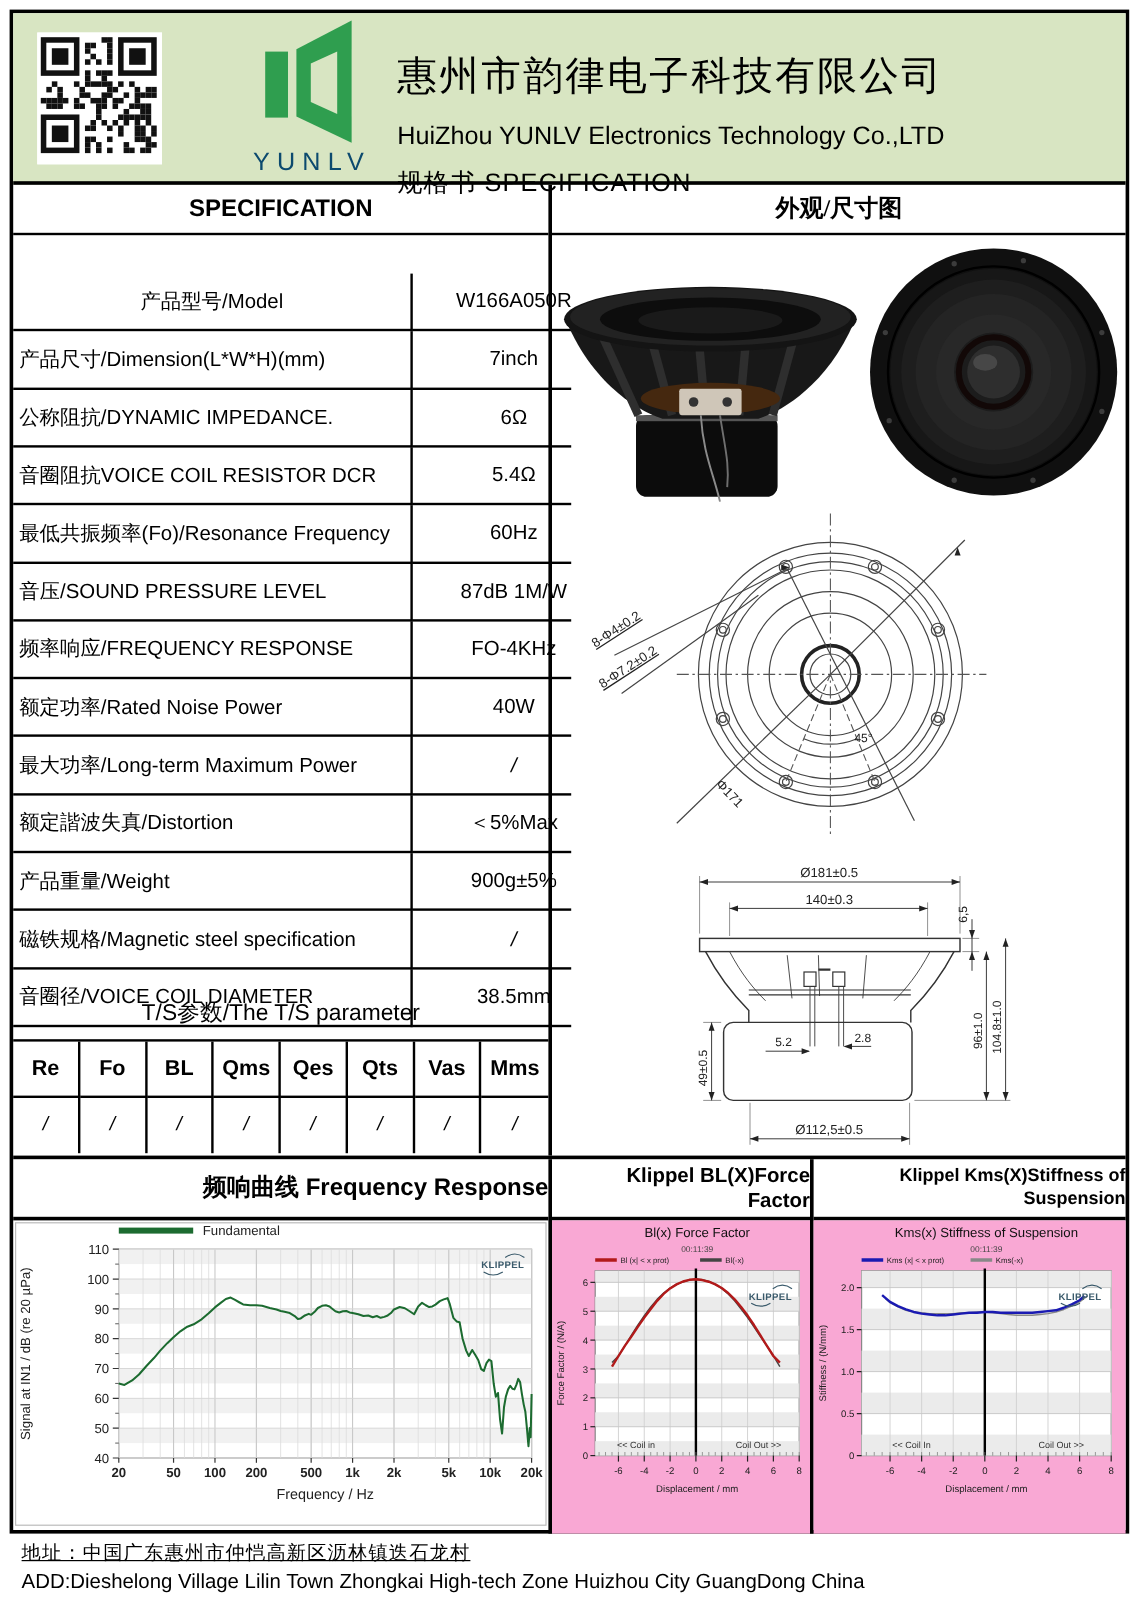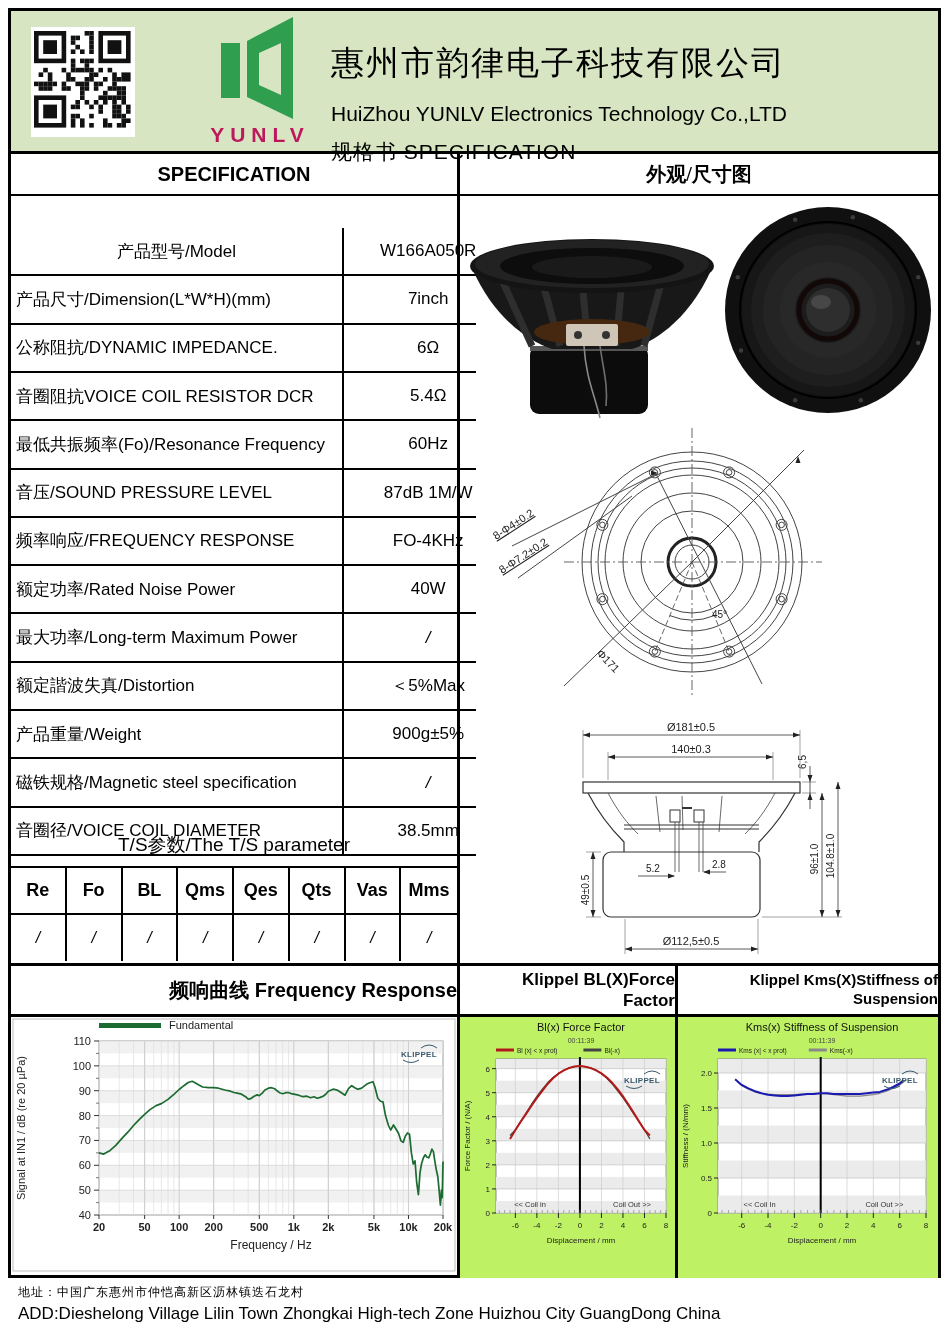--- a/index.html
+++ b/index.html
@@ -3,21 +3,21 @@
 <meta charset="utf-8">
 <style>
   html,body{margin:0;padding:0;background:#fff;}
   .page{position:relative;width:950px;height:1344px;background:#fff;overflow:hidden;
         font-family:"Liberation Sans",sans-serif;color:#000;}
   .doc{position:absolute;left:8px;top:8px;width:927px;height:1264px;border:3px solid #000;}
   
   .hdr{position:absolute;left:0;top:0;width:100%;height:140px;background:#d8e5c2;border-bottom:3px solid #000;}
   .qr{position:absolute;left:20px;top:16px;width:104px;height:110px;background:#fff;}
   .logo{position:absolute;left:186px;top:4px;width:126px;height:134px;text-align:center;}
-  .logo-text{font-weight:bold;font-size:21px;letter-spacing:6px;color:#be185d;margin-top:-2px;}
+  .logo-text{font-weight:normal;font-size:21px;letter-spacing:6px;color:#0c4a6e;margin-top:-2px;}
   .hdr-text{position:absolute;left:320px;top:16px;width:600px;height:140px;}
   .company-cn{font-family:"Liberation Serif",serif;font-size:33px;letter-spacing:2px;margin-top:14px;}
   .company-en{font-size:21px;margin-top:16px;}
   .doc-type{font-size:21px;margin-top:12px;letter-spacing:1px;}
   
   .leftcol{position:absolute;left:0;top:143px;width:446px;height:809px;border-right:3px solid #000;}
   .rightcol{position:absolute;left:449px;top:143px;width:478px;height:809px;}
   .colhead{height:40px;line-height:40px;text-align:center;font-weight:bold;font-size:20px;border-bottom:2px solid #000;}
   .serifhead{font-family:"Liberation Serif",serif;}
   .spec-grid{position:absolute;left:0;top:42px;width:446px;height:628px;display:grid;
@@ -40,24 +40,24 @@
   .bottom{position:absolute;left:0;top:952px;width:927px;height:312px;border-top:3px solid #000;display:flex;}
   .bblock{position:relative;height:100%;}
   .b1{width:446px;border-right:3px solid #000;}
   .b2{width:215px;border-right:3px solid #000;}
   .b3{width:260px;}
   .bheader{height:48px;border-bottom:3px solid #000;text-align:center;font-weight:bold;display:flex;flex-direction:column;justify-content:center;line-height:1.25;align-items:flex-end;}
   .b1 .bheader{font-size:20px;}
   .b2 .bheader{font-size:17px;}
   .b3 .bheader{font-size:15px;}
   .chartwrap{position:absolute;left:0;top:51px;right:0;bottom:0;}
-  .b2 .chartwrap,.b3 .chartwrap{background:#bef264;}
+  .b2 .chartwrap,.b3 .chartwrap{background:#f9a8d4;}
   
   .footer{position:absolute;left:18px;top:1284px;width:930px;}
-  .addr-cn{font-family:"Liberation Serif",serif;font-size:12px;letter-spacing:1px;}
+  .addr-cn{font-family:"Liberation Serif",serif;font-size:16px;letter-spacing:1px;text-decoration:underline;}
   .addr-en{font-size:17px;margin-top:3px;}
   svg text{font-family:"Liberation Sans",sans-serif;}
 </style>
 </head>
 <body>
 
 <div class="page">
   <div class="doc">
 
     <div class="hdr">

